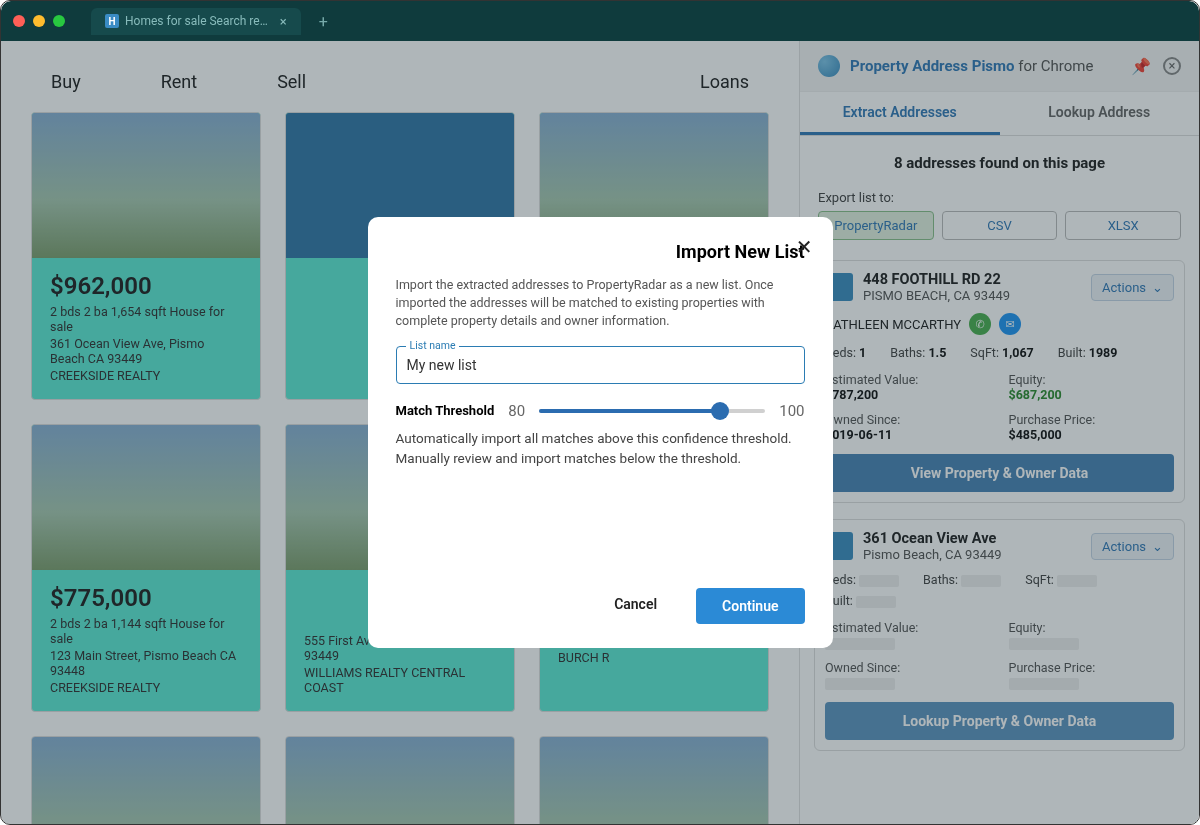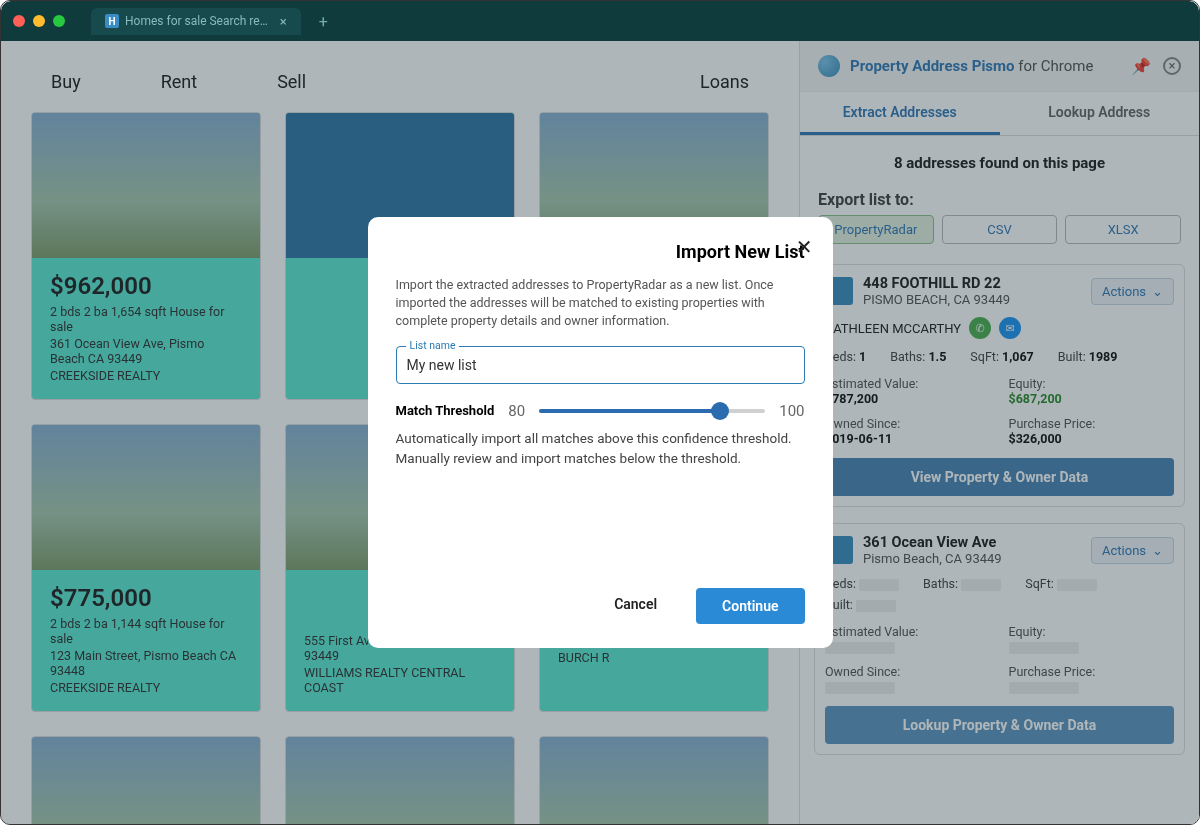--- a/index.html
+++ b/index.html
@@ -33,21 +33,21 @@
 .ext-header { padding: 14px 18px; display:flex; align-items:center; gap:10px; border-bottom:1px solid #eee; background:#f5f5f5; }
 .ext-header .globe { width:22px; height:22px; border-radius:50%; background: radial-gradient(circle at 30% 30%, #7fc5e8, #3d8ec1); }
 .ext-header .title { font-size:15px; color:#555; }
 .ext-header .title b { color:#347ab7; font-weight:700; }
 .ext-header .icons { margin-left:auto; display:flex; gap:12px; color:#666; }
 .ext-tabs { display:flex; border-bottom:1px solid #ddd; }
 .ext-tabs div { flex:1; text-align:center; padding:12px 0; font-size:14px; color:#666; font-weight:600; }
 .ext-tabs .active { color:#347ab7; border-bottom:3px solid #347ab7; }
 .found { text-align:center; padding:18px 0; font-weight:700; font-size:15px; color:#222; }
 .export-row { padding: 0 18px 12px; }
-.export-row .lbl { font-size:16px; color:#444; margin-bottom:6px;font-weight:bold; }
+.export-row .lbl { font-size:13px; color:#444; margin-bottom:6px; }
 .export-btns { display:flex; gap:8px; }
 .eb { border:1px solid #bbb; border-radius:4px; padding:6px 0; flex:1; text-align:center; font-size:13px; color:#347ab7; background:#fff; }
 .eb.active { background:#e3f2e0; border-color:#8bc08b; }
 .prop-card { border:1px solid #ddd; border-radius:6px; margin: 8px 14px; padding:10px; }
 .prop-head { display:flex; align-items:center; gap:10px; }
 .prop-icon { width:28px; height:28px; background:#3d8ec1; border-radius:3px; }
 .prop-title { font-weight:700; font-size:14.5px; color:#222; }
 .prop-sub { font-size:13px; color:#555; }
 .actions-btn { margin-left:auto; background:#eef3f8; border:1px solid #c5d5e5; border-radius:4px; padding:5px 10px; font-size:13px; color:#347ab7; display:flex; gap:6px; align-items:center;}
 .owner-row { display:flex; align-items:center; gap:8px; margin-top:10px; font-size:13px; color:#222; }
@@ -217,21 +217,21 @@
         <div>
             <div class="k">Equity:</div>
             <div class="v" style="color:#2e8b2e">$687,200</div>
           </div>
         <div>
             <div class="k">Owned Since:</div>
             <div class="v">2019-06-11</div>
           </div>
         <div>
             <div class="k">Purchase Price:</div>
-            <div class="v">$326,000</div>
+            <div class="v">$485,000</div>
           </div>
       </div>
       <button class="big-btn">View Property &amp; Owner Data</button>
     </div>
 
     <div class="prop-card">
       <div class="prop-head">
         <div class="prop-icon"></div>
         <div>
           <div class="prop-title">361 Ocean View Ave</div>

